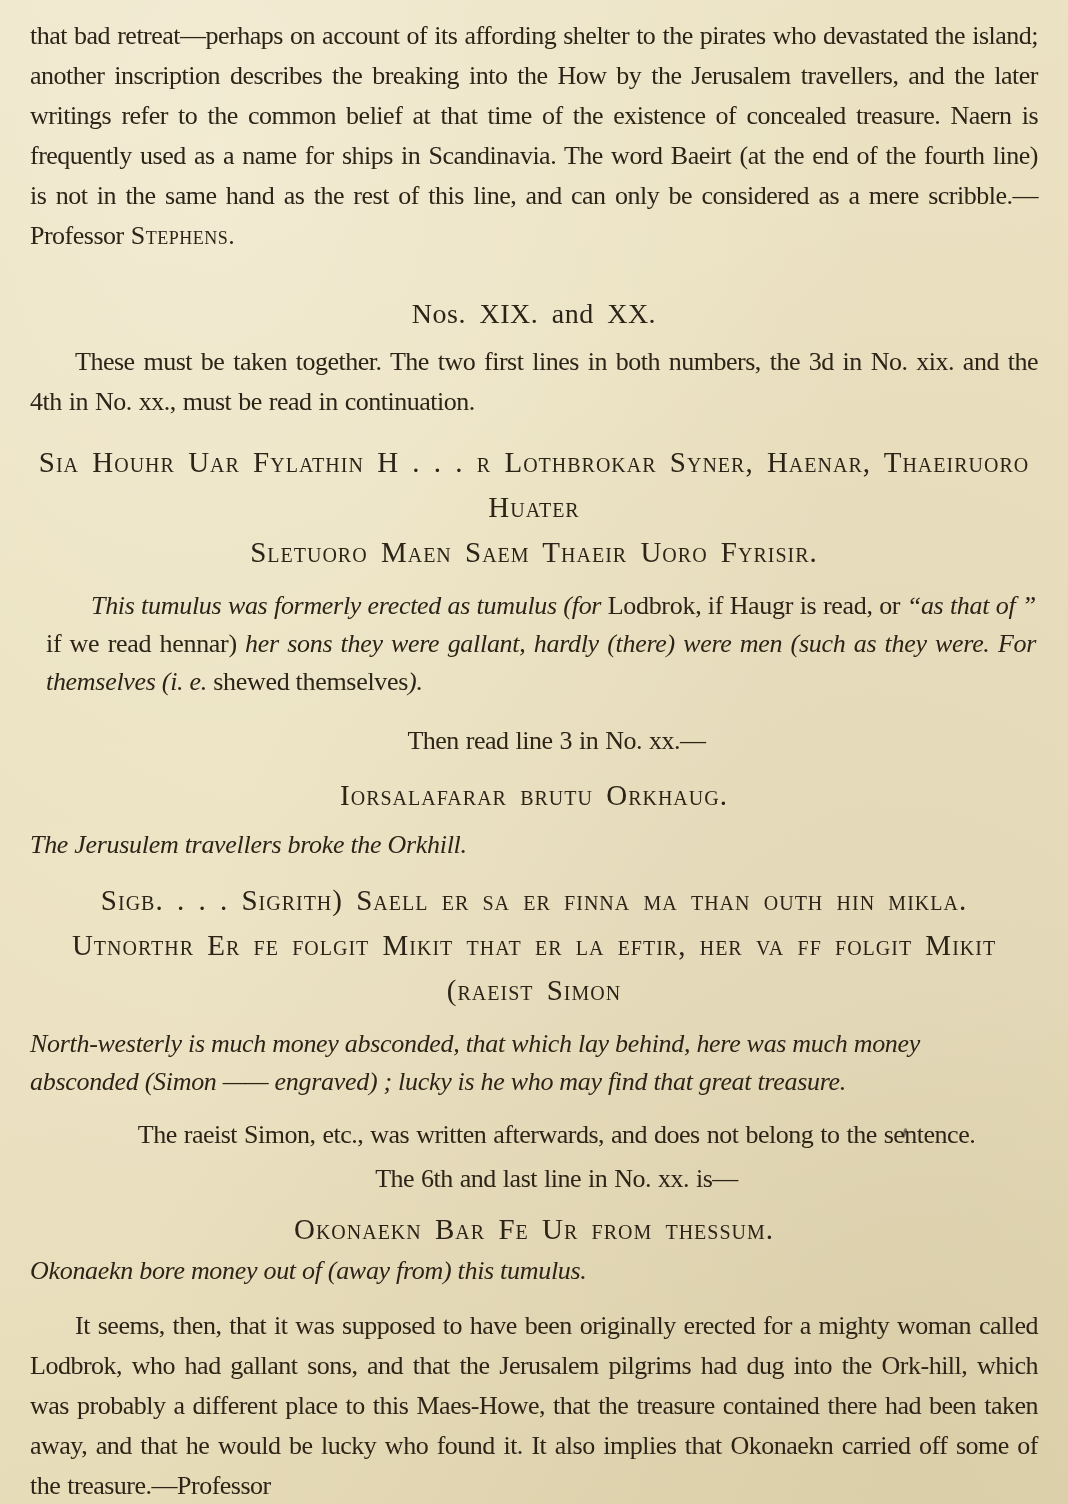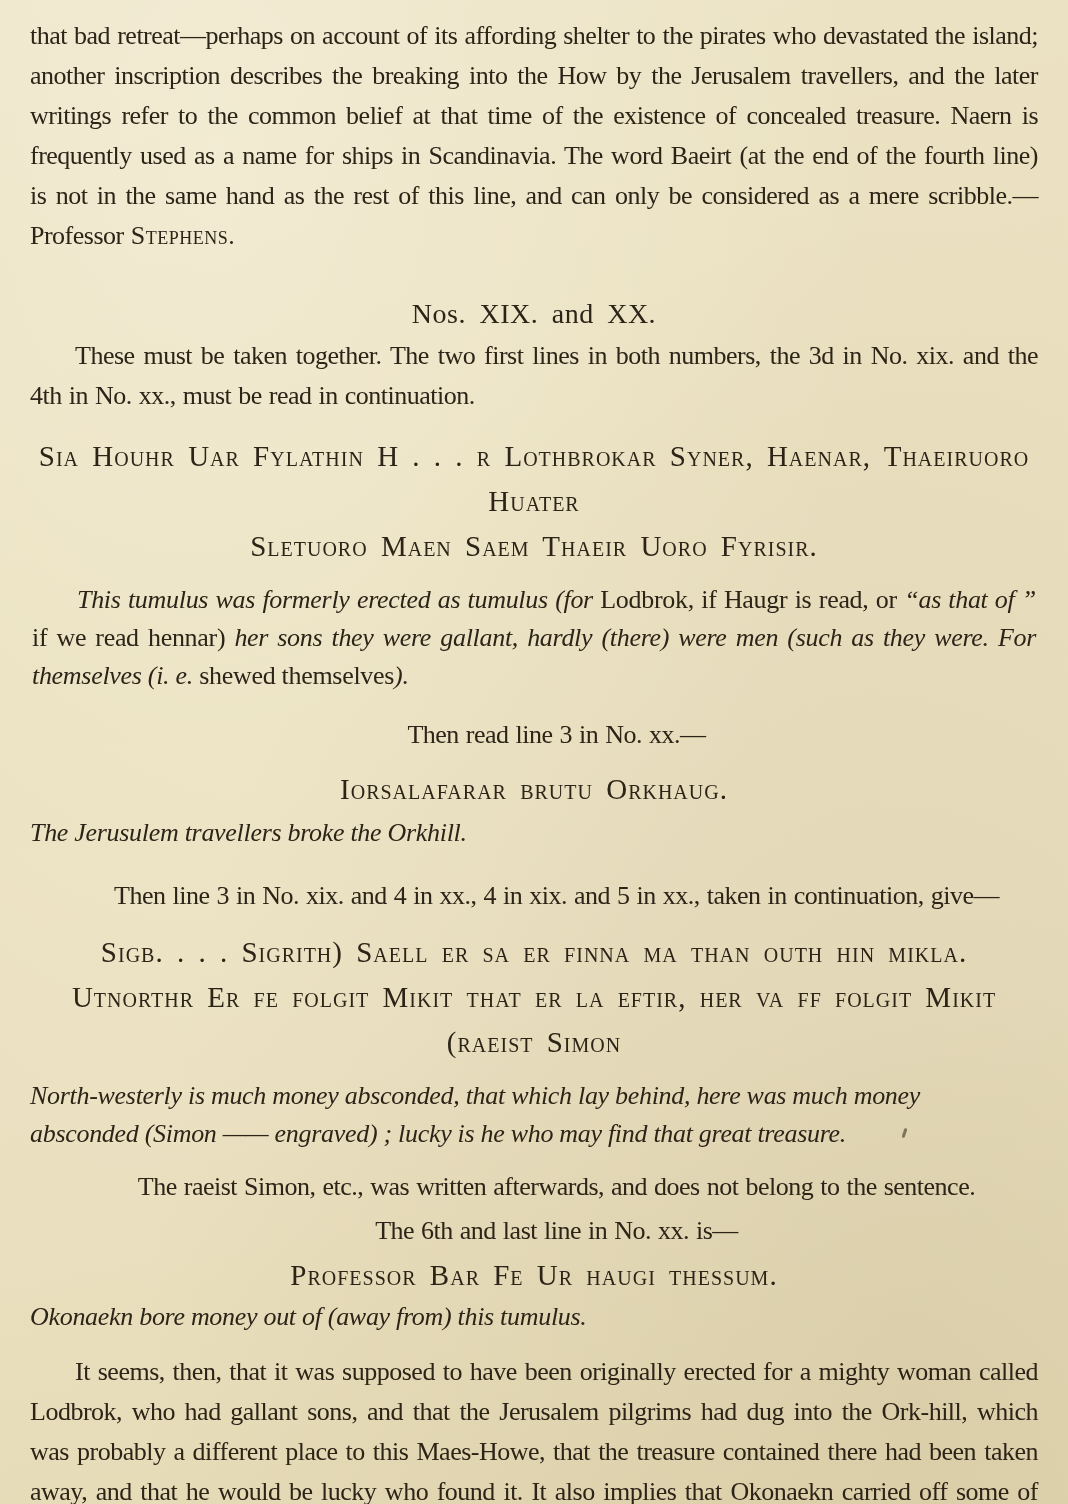--- a/index.html
+++ b/index.html
@@ -57,27 +57,27 @@
   .runic .rline { display: block; }
   .trans {
     font-style: italic;
     font-size: 26px;
     line-height: 38px;
     letter-spacing: -0.3px;
   }
   .trans-just {
     text-align: justify;
     text-indent: 45px;
-    margin-left: 2px;
+    margin-left: 16px;
     margin-right: 2px;
   }
   .trans-center { }
   .roman { font-style: normal; }
   .sc { font-variant: small-caps; letter-spacing: 0.5px; }
-  .mt8  { margin-top: 2px; }
+  .mt8  { margin-top: 8px; }
   .mt12 { margin-top: 12px; }
   .mt14 { margin-top: 14px; }
   .mt16 { margin-top: 16px; }
   .mt18 { margin-top: 18px; }
   .mt20 { margin-top: 20px; }
   .mt24 { margin-top: 24px; }
   .mt4  { margin-top: 4px; }
   .mt6  { margin-top: 0; }
   .artifact {
     position: absolute;
@@ -107,37 +107,36 @@
   </p>
 
   <p class="trans trans-just mt12"><span>This tumulus was formerly erected as tumulus (for </span><span class="roman">Lodbrok, if Haugr is read, or </span><span>“as that of ” </span><span class="roman">if we read hennar) </span><span>her sons they were gallant, hardly (there) were men (such as they were. For themselves (i. e. </span><span class="roman">shewed themselves</span><span>).</span></p>
 
   <p class="body indent left mt20">Then read line 3 in No. xx.—</p>
 
   <p class="runic mt12">Iorsalafarar brutu Orkhaug.</p>
 
   <p class="trans trans-center mt8">The Jerusulem travellers broke the Orkhill.</p>
 
-  <p class="body indent left mt24">Then line 3 in No. xix. and 4 in xx., 4 in xix. and 5 in xx., taken in continuation, give—</p>
 
   <p class="runic mt14">
     <span class="rline">Sigb. . . . Sigrith) Saell er sa er finna ma than outh hin mikla.</span>
     <span class="rline">Utnorthr Er fe folgit Mikit that er la eftir, her va ff folgit Mikit (raeist Simon</span>
   </p>
 
   <p class="trans trans-center mt12">
     <span style="display:block">North-westerly is much money absconded, that which lay behind, here was much money</span>
     <span style="display:block">absconded (Simon —— engraved) ; lucky is he who may find that great treasure.</span>
   </p>
 
   <p class="body indent left mt14">The raeist Simon, etc., was written afterwards, and does not belong to the sentence.</p>
 
   <p class="body indent left mt4">The 6th and last line in No. xx. is—</p>
 
-  <p class="runic mt8">Professor Bar Fe Ur haugi thessum.</p>
+  <p class="runic mt8">Okonaekn Bar Fe Ur from thessum.</p>
 
   <p class="trans trans-center mt6">Okonaekn bore money out of (away from) this tumulus.</p>
 
   <p class="body indent mt16"><span>It seems, then, that it was supposed to have been originally erected for a mighty woman called Lodbrok, who had gallant sons, and that the Jerusalem pilgrims had dug into the Ork-hill, which was probably a different place to this Maes-Howe, that the treasure contained there had been taken away, and that he would be lucky who found it.  It also implies that Okonaekn carried off some of the treasure.—Professor </span></p>
 
   <div class="artifact"></div>
 
 </div>
 
 </body></html>

